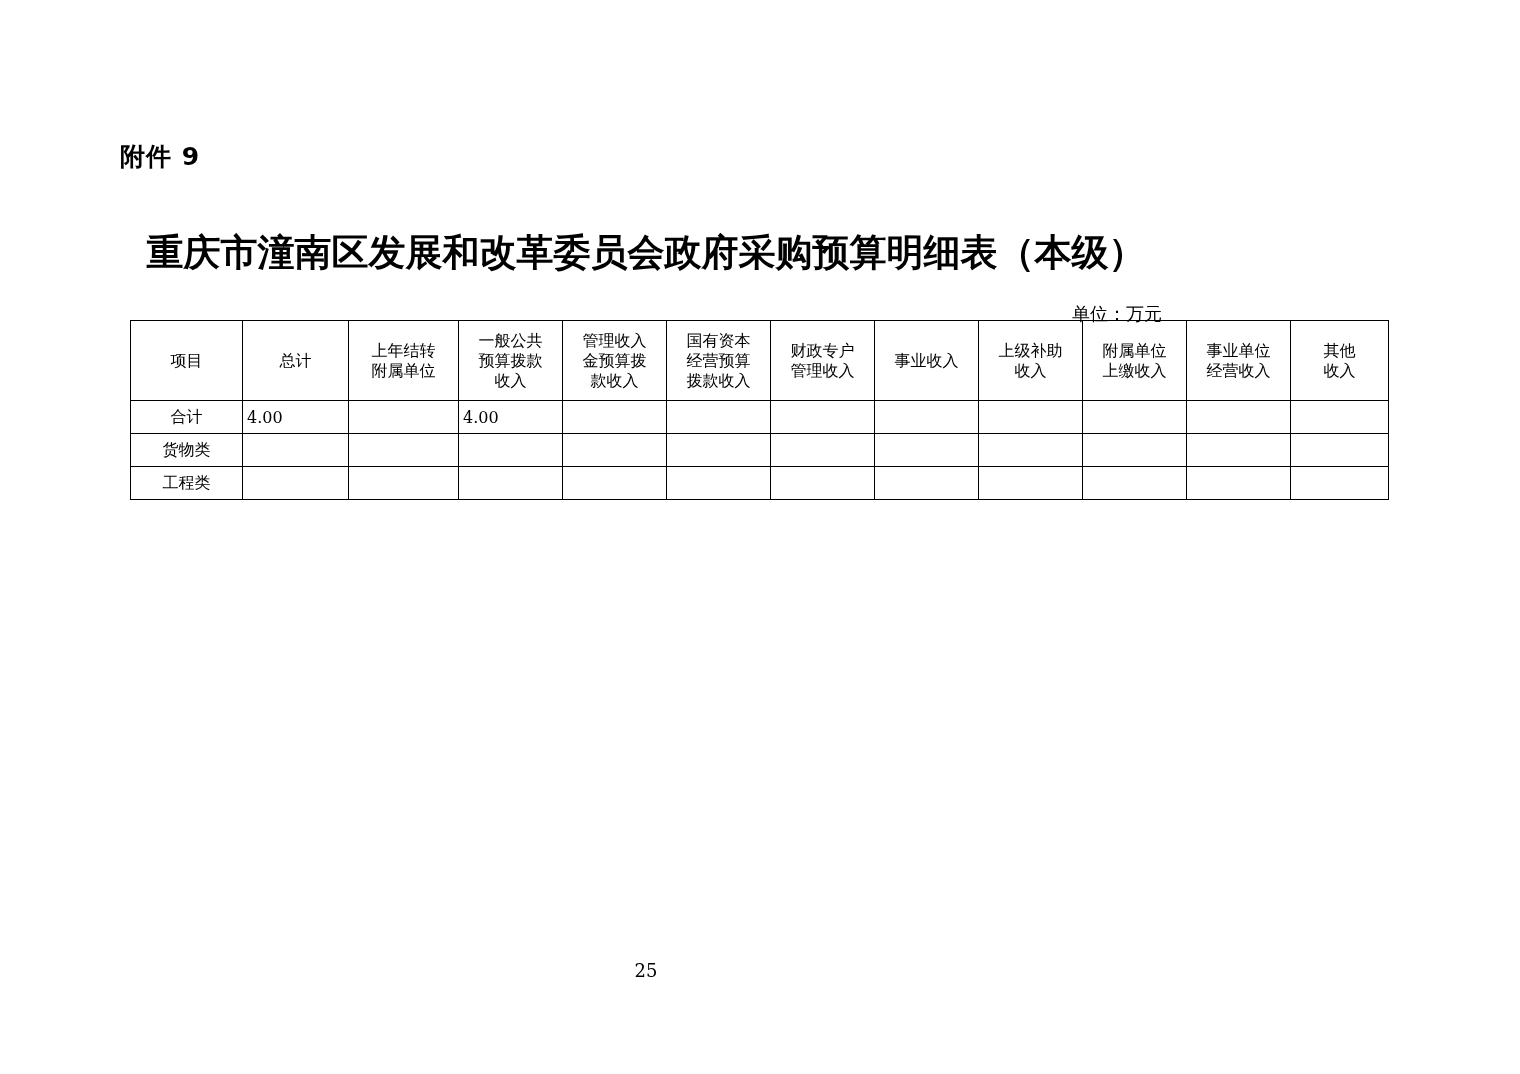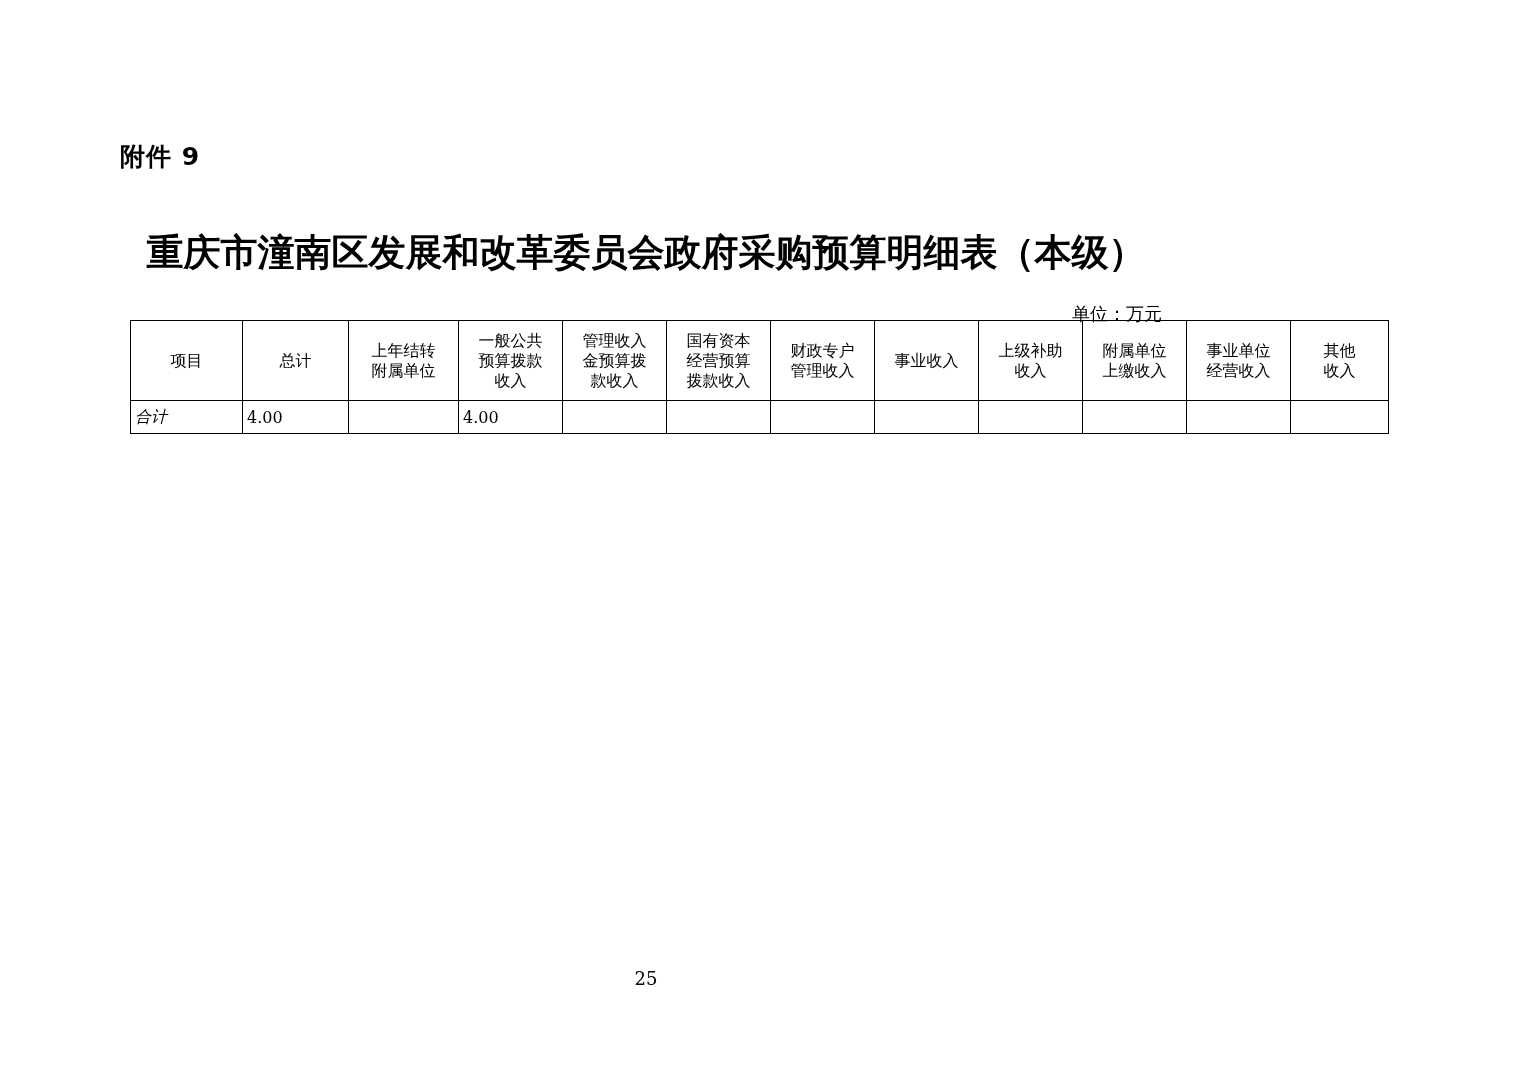--- a/index.html
+++ b/index.html
@@ -69,34 +69,33 @@
     height: 80px;
     text-align: center;
     vertical-align: middle;
     line-height: 1.25;
   }
   table.budget tbody td {
     height: 33px;
     vertical-align: middle;
   }
   td.rowlabel {
-    font-style: italic;
+    text-align: center;
   }
   td.num {
     padding-right: 8px;
   }
   .page-number {
     position: absolute;
     left: 0;
     right: 0;
     top: 960px;
     text-align: center;
     font-size: 18px;
     font-family: "DejaVu Serif", "Liberation Serif", serif;
-    margin-top: 8px;
   }
   .hdr-wrap {
     display: block;
     white-space: pre-line;
   }
 </style>
 </head>
 <body>
 
 <div class="page">
@@ -182,18 +181,46 @@
         <td class="num">4.00</td>
         <td class="num"></td>
         <td class="num"></td>
         <td class="num"></td>
         <td class="num"></td>
         <td class="num"></td>
         <td class="num"></td>
         <td class="num"></td>
         <td class="num"></td>
       </tr>
+      <tr>
+        <td class="rowlabel">货物类</td>
+        <td class="num"></td>
+        <td class="num"></td>
+        <td class="num"></td>
+        <td class="num"></td>
+        <td class="num"></td>
+        <td class="num"></td>
+        <td class="num"></td>
+        <td class="num"></td>
+        <td class="num"></td>
+        <td class="num"></td>
+        <td class="num"></td>
+      </tr>
+      <tr>
+        <td class="rowlabel">工程类</td>
+        <td class="num"></td>
+        <td class="num"></td>
+        <td class="num"></td>
+        <td class="num"></td>
+        <td class="num"></td>
+        <td class="num"></td>
+        <td class="num"></td>
+        <td class="num"></td>
+        <td class="num"></td>
+        <td class="num"></td>
+        <td class="num"></td>
+      </tr>
     </tbody>
   </table>
 
   <div class="page-number">25</div>
 
 </div>
 
 </body></html>

